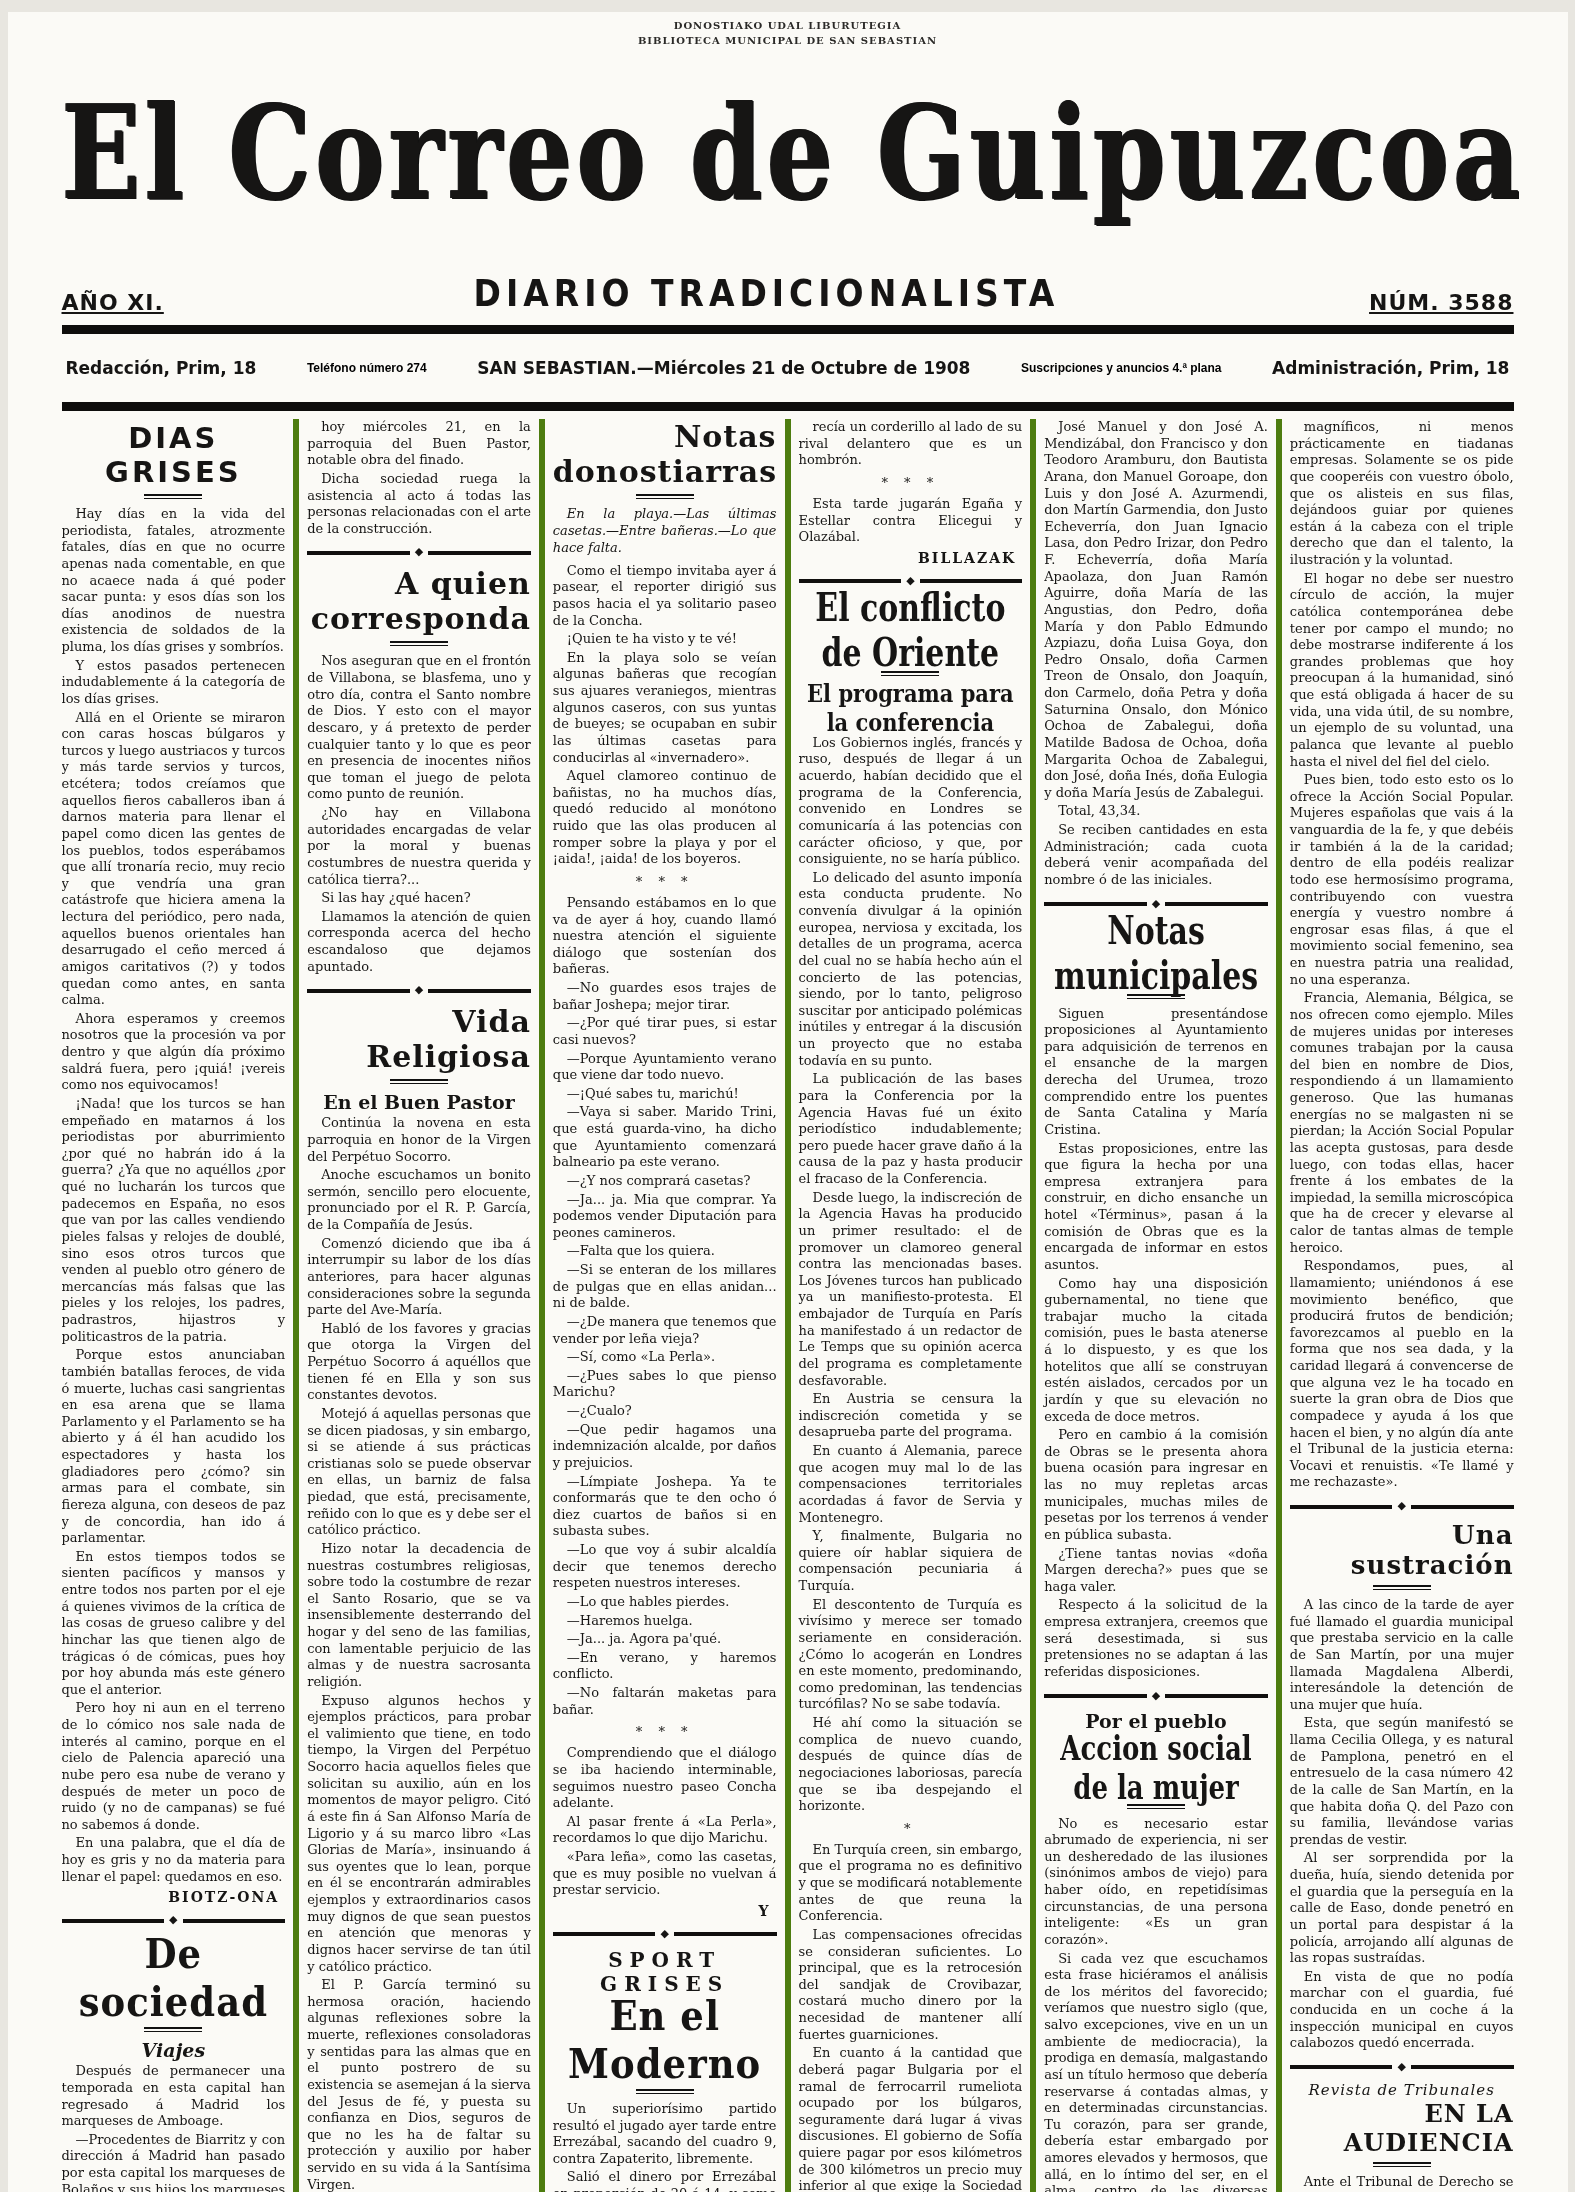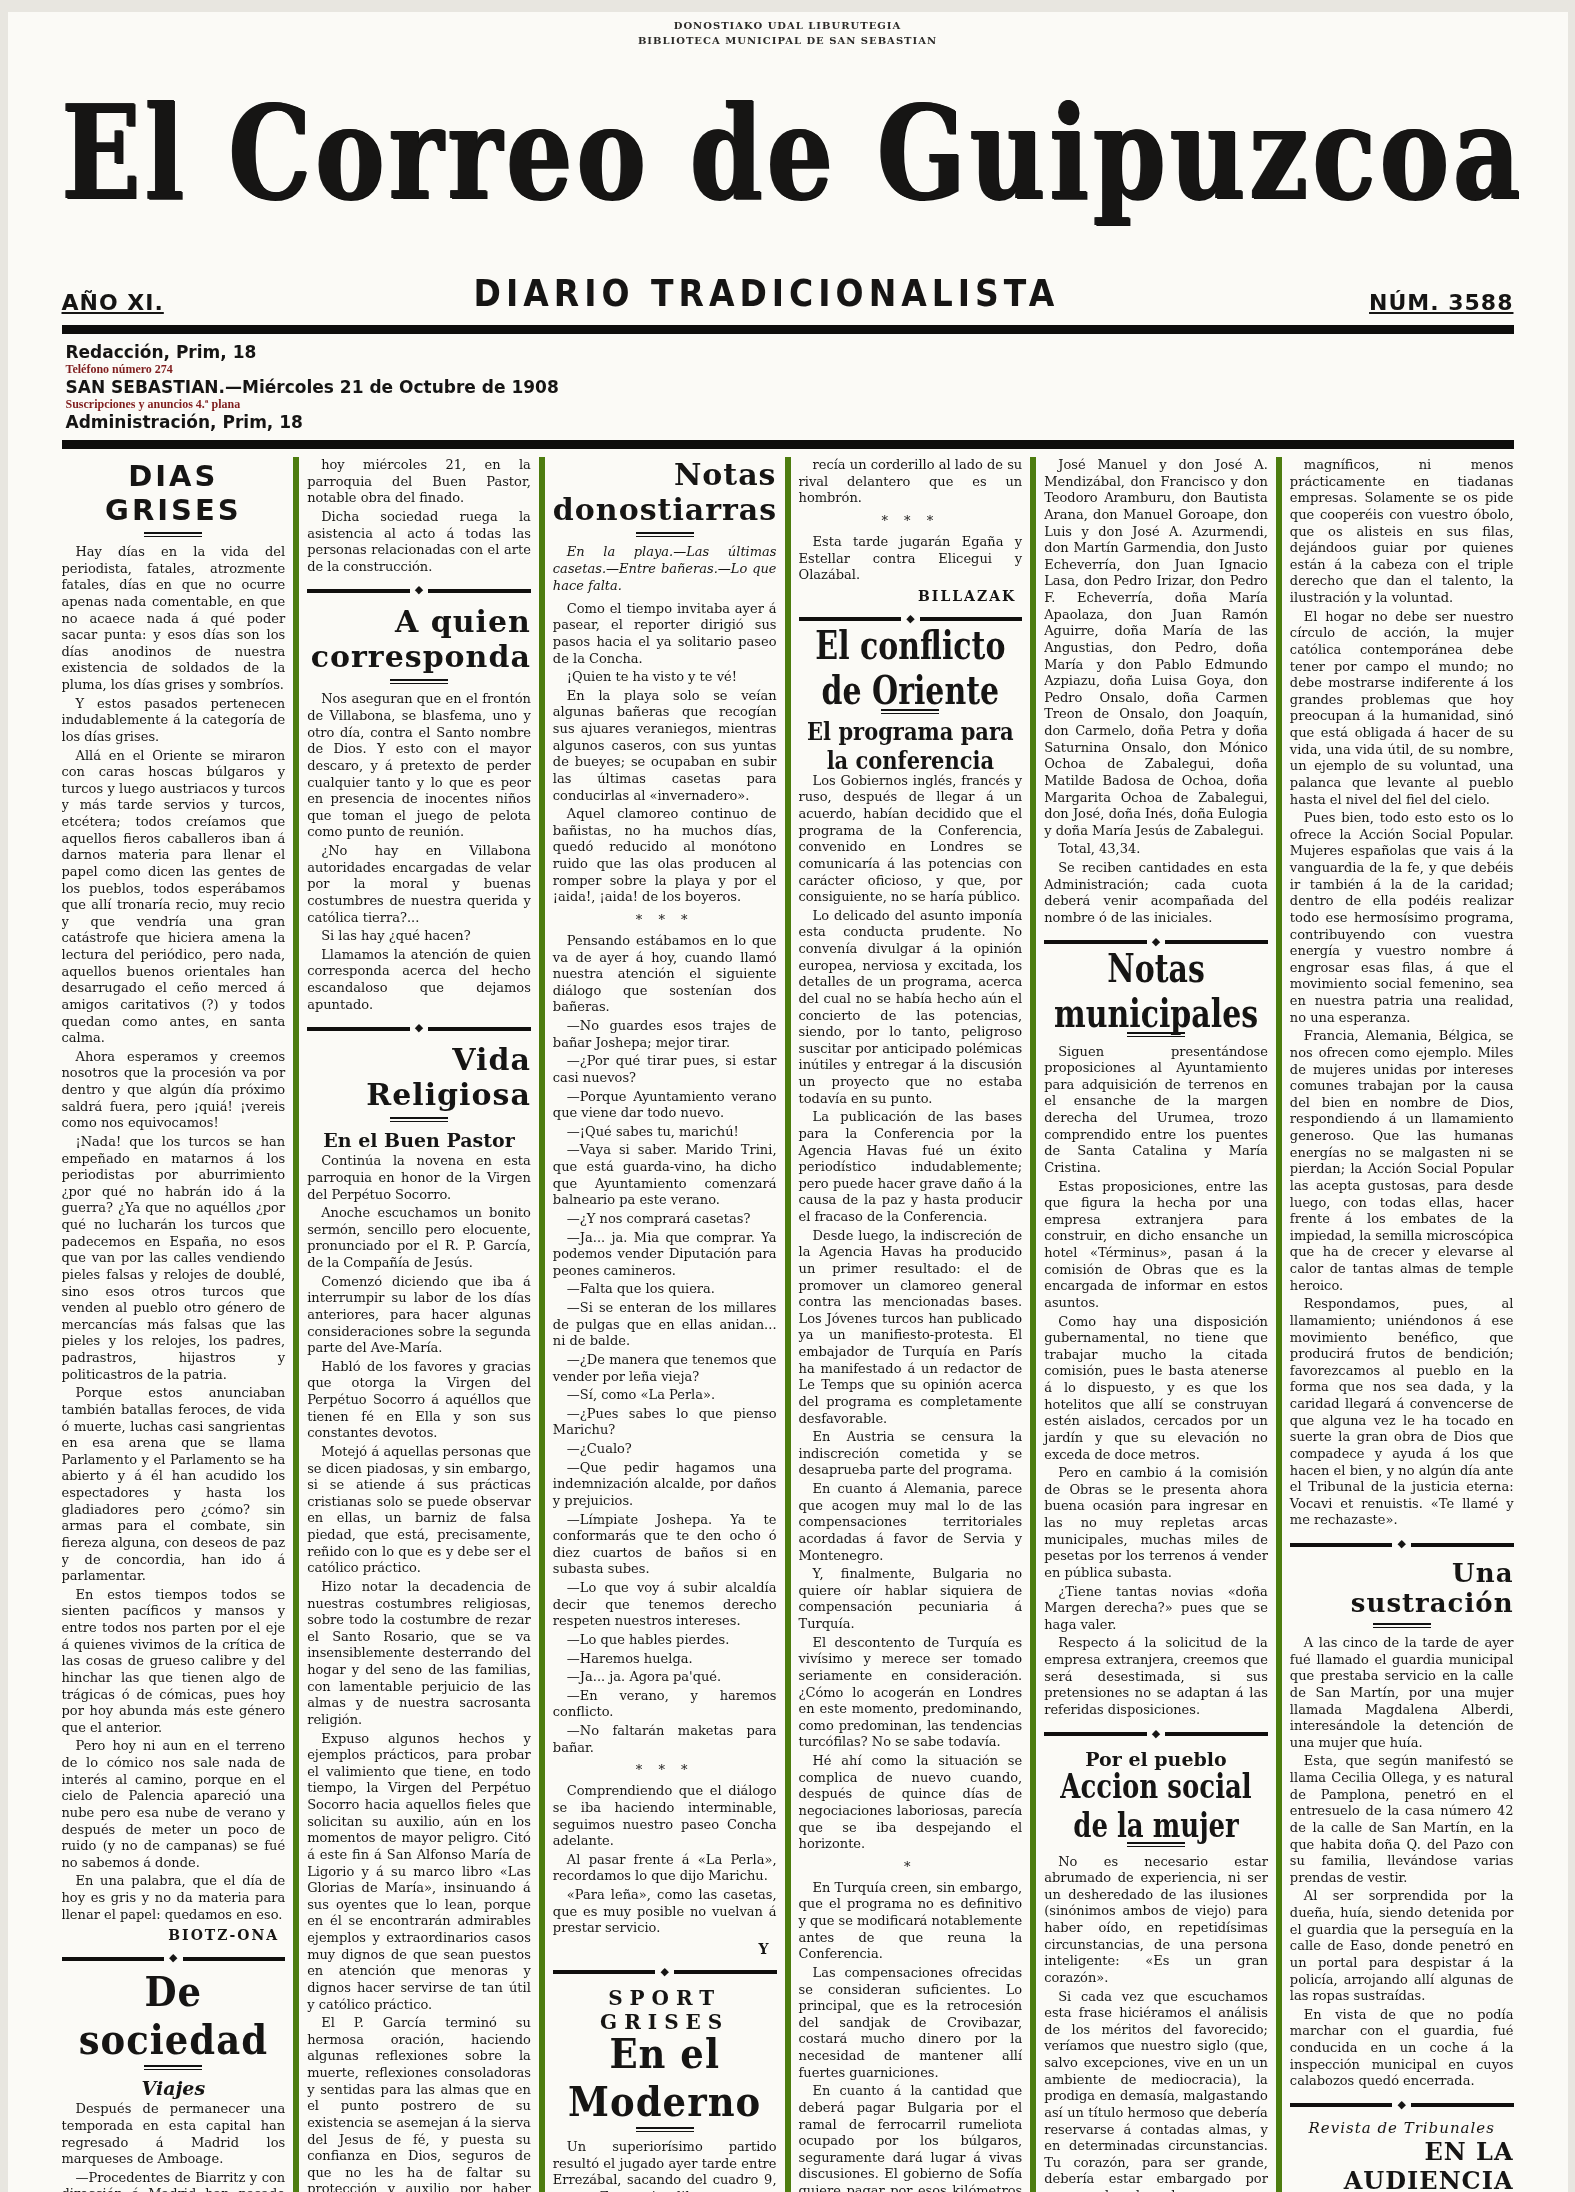--- a/index.html
+++ b/index.html
@@ -34,26 +34,25 @@
     margin-top:84px;
   }
   .band-side{font-family:"DejaVu Sans",sans-serif;font-weight:bold;font-size:22px;letter-spacing:1px;text-decoration:underline;}
   .band-center{
     font-family:"DejaVu Sans",sans-serif;font-weight:bold;font-size:33px;letter-spacing:5px;
     transform:scaleY(1.15);transform-origin:bottom center;
   }
   .thickrule{height:9px;background:#0e0d0c;margin-top:10px;}
   .thickrule.second{margin-top:0;}
   .dateline{
-    display:flex;justify-content:space-between;
-    padding:8px 4px;
-    flex-direction:column;
+    display:flex;align-items:center;justify-content:space-between;
+    padding:24px 4px;
   }
   .dl-bold{font-family:"DejaVu Sans",sans-serif;font-weight:bold;font-size:17px;}
-  .dl-small{font-family:Liberation Serif, serif;font-weight:bold;font-size:12px;color:#7f1d1d;}
+  .dl-small{font-family:Liberation Sans, sans-serif;font-weight:bold;font-size:12px;color:#000000;}
 
   
   .cols{
     display:flex;
     margin-top:8px;
     height:1790px;
     overflow:hidden;
   }
   .col{
     flex:1 1 0;

